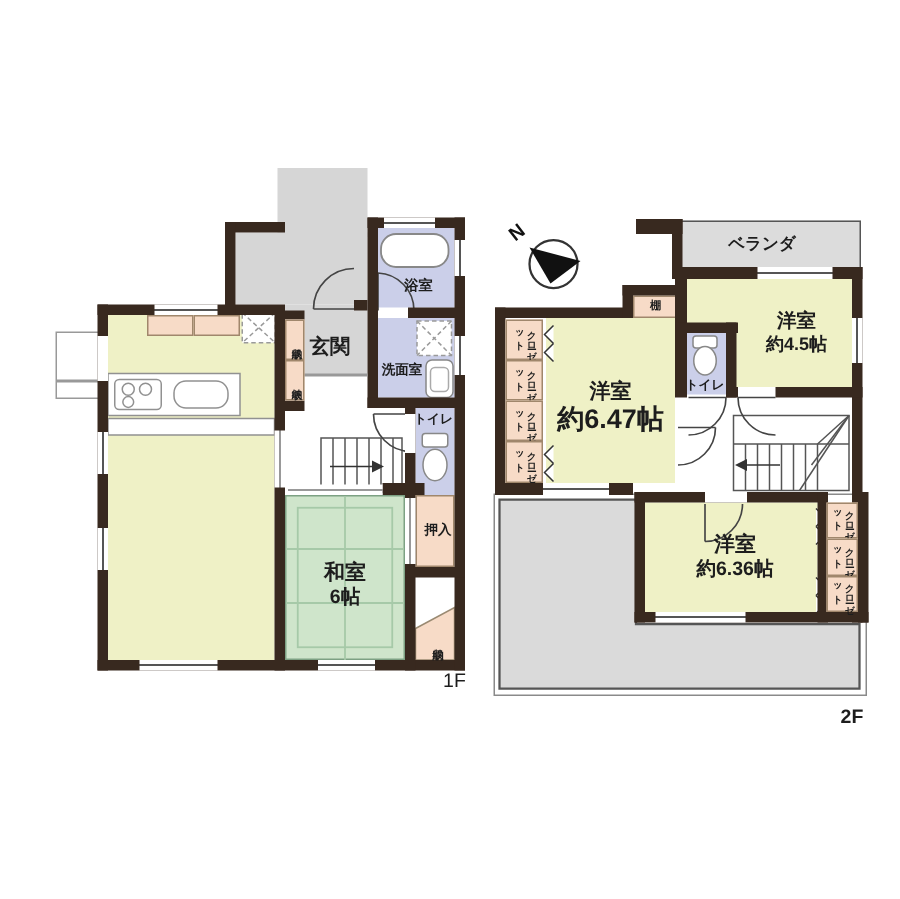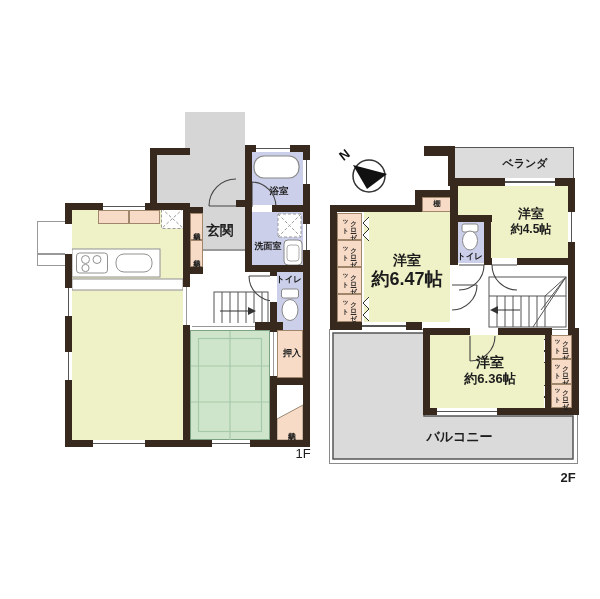--- a/index.html
+++ b/index.html
@@ -260,20 +260,24 @@
       <div class="cl">
         <span class="clin">クローゼット</span>
       </div>
     </div>
   <div class="fp" style="left:551px;top:384px;width:21px;height:24px">
       <div class="cl">
         <span class="clin">クローゼット</span>
       </div>
     </div>
 
+  <div class="lbl" style="left:195px;top:370px;width:70px;height:38px">
+    <span style="font-size:14px">和室</span>
+    <span style="font-size:13px">6帖</span>
+  </div>
   <div class="lbl" style="left:195px;top:222px;width:50px;height:18px;font-size:13.5px">
     <span>玄関</span>
   </div>
   <div class="lbl" style="left:258px;top:185px;width:42px;height:12px;font-size:9.5px">
     <span>浴室</span>
   </div>
   <div class="lbl" style="left:246px;top:240px;width:44px;height:12px;font-size:9px">
     <span>洗面室</span>
   </div>
   <div class="lbl" style="left:275px;top:274px;width:28px;height:11px;font-size:8.5px">
@@ -282,41 +286,38 @@
   <div class="lbl" style="left:277px;top:347px;width:30px;height:12px;font-size:9px">
     <span>押入</span>
   </div>
   <div class="vt" style="left:285px;top:413px;width:13px;height:26px;font-size:7.5px;font-weight:600">
     <span>収納</span>
   </div>
   <div class="lbl" style="left:288px;top:446px;width:30px;height:16px;font-size:13px;font-weight:400">
     <span>1F</span>
   </div>
 
-  <div class="lbl" style="left:480px;top:156px;width:90px;height:14px;font-size:11px">
+  <div class="lbl" style="left:463px;top:156px;width:90px;height:14px;font-size:11px">
     <span>ベランダ</span>
   </div>
   <div class="lbl" style="left:495px;top:204px;width:72px;height:34px">
     <span style="font-size:13px">洋室</span>
     <span style="font-size:12px">約4.5帖</span>
   </div>
   <div class="lbl" style="left:370px;top:253px;width:74px;height:36px">
     <span style="font-size:14px">洋室</span>
     <span style="font-size:18px">約6.47帖</span>
   </div>
   <div class="lbl" style="left:452px;top:352px;width:76px;height:36px">
     <span style="font-size:14px">洋室</span>
     <span style="font-size:13px">約6.36帖</span>
   </div>
   <div class="lbl" style="left:456px;top:251px;width:28px;height:11px;font-size:8.5px">
     <span>トイレ</span>
   </div>
   <div class="lbl" style="left:422px;top:198px;width:30px;height:12px;font-size:7.5px">
     <span>棚</span>
   </div>
-  <div class="lbl" style="left:412px;top:429px;width:95px;height:16px;font-size:13px">
-    <span>バルコニー</span>
-  </div>
   <div class="lbl" style="left:553px;top:470px;width:30px;height:16px;font-size:13px;font-weight:700">
     <span>2F</span>
   </div>
 
 </div>
 
 </body></html>

